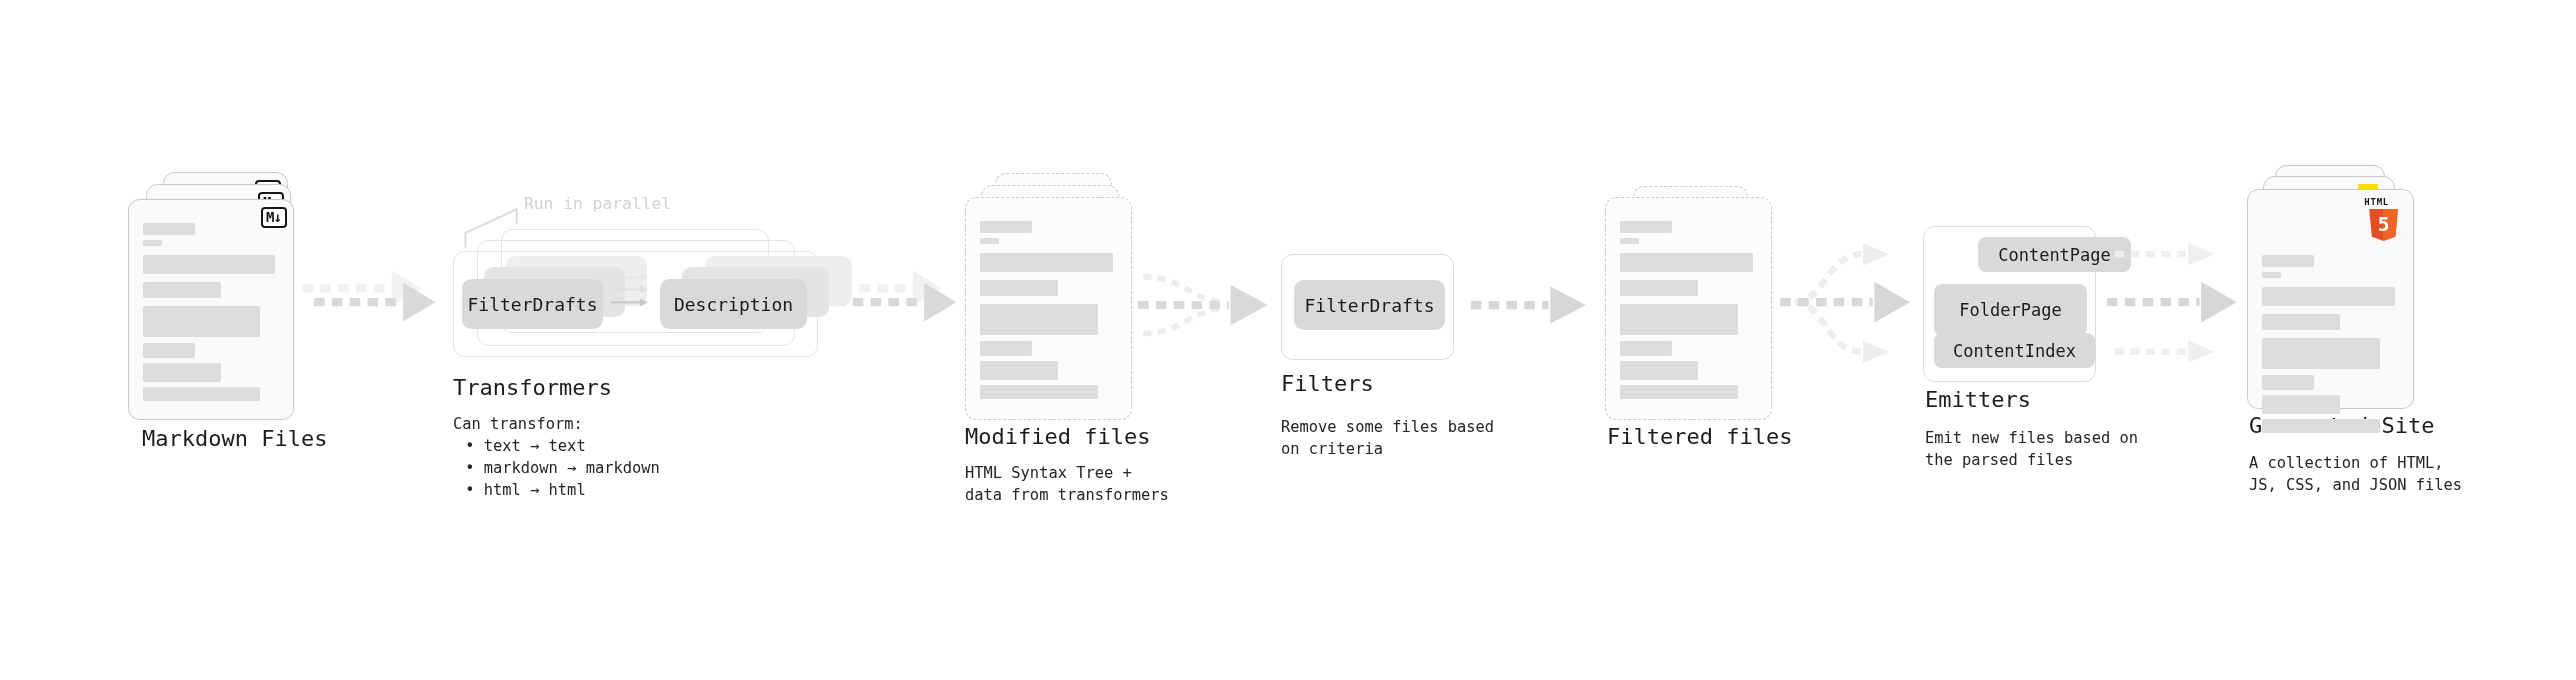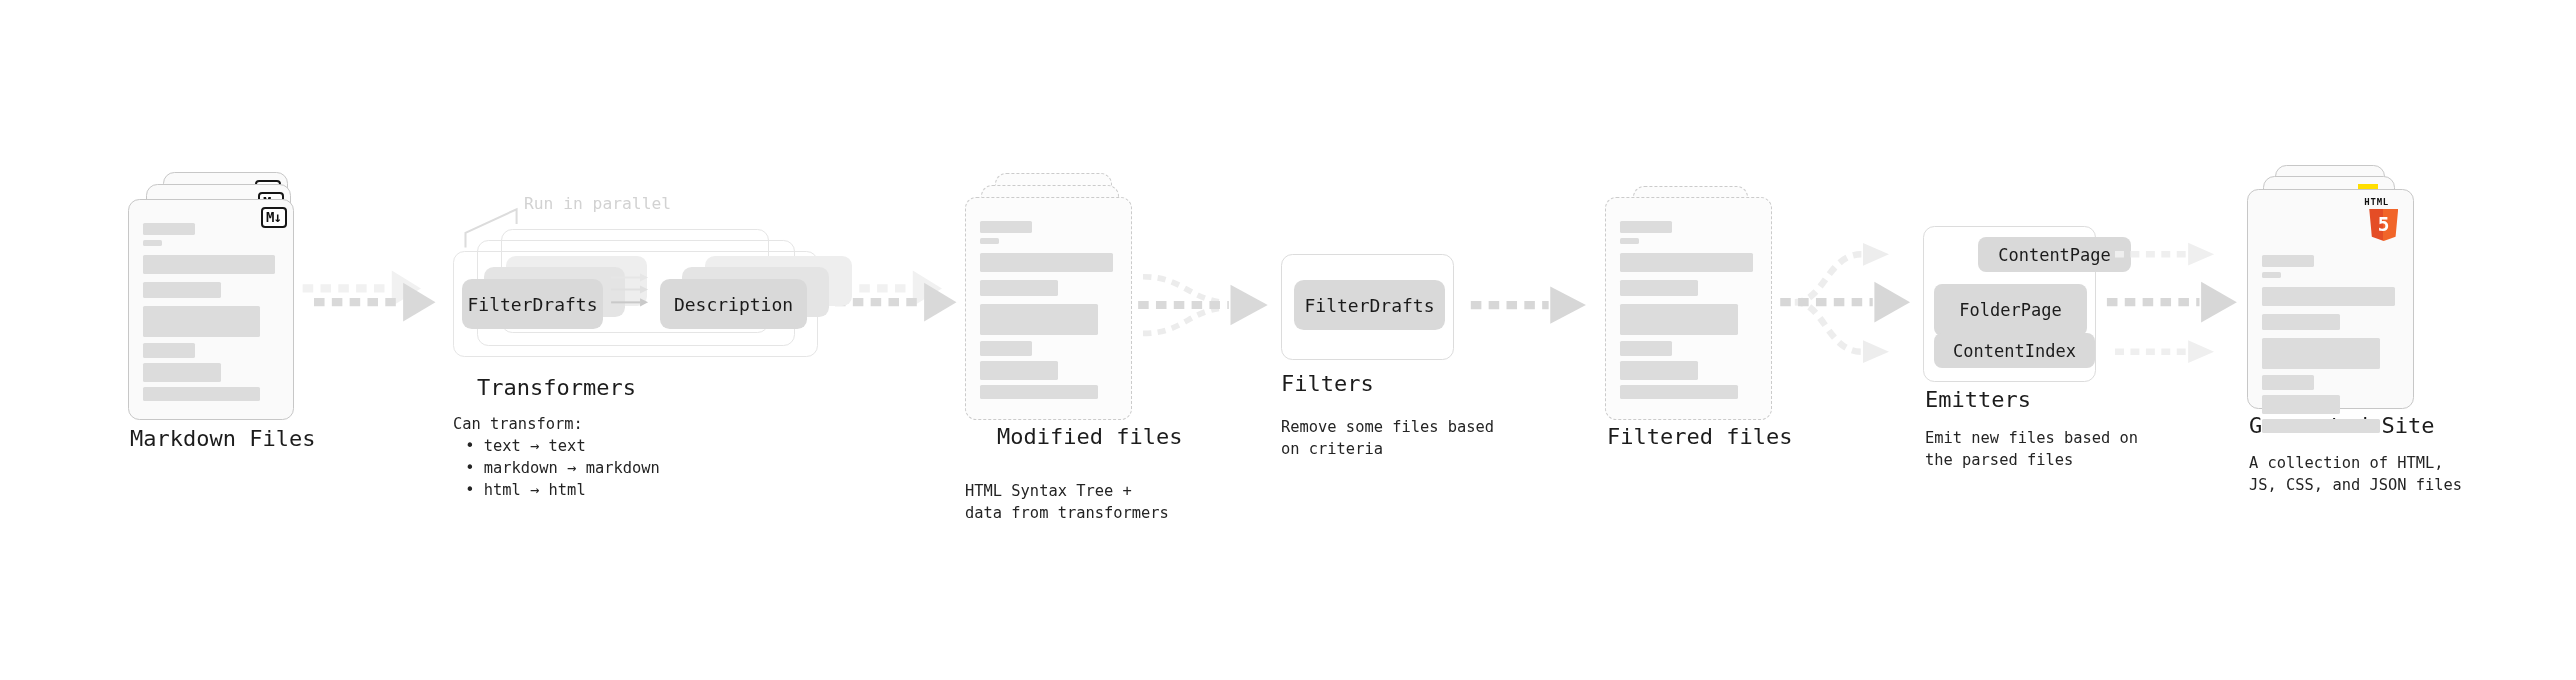--- a/index.html
+++ b/index.html
@@ -67,21 +67,21 @@
           <i></i>
           <i></i>
           <i></i>
           <i></i>
           <i></i>
           <i></i>
           <i></i>
           <i></i>
         </div>
     </div>
-    <div class="caption" style="left:130px;top:427px;text-align:center;">Markdown Files</div>
+    <div class="caption" style="left:142px;top:427px;text-align:center;">Markdown Files</div>
   </section>
 
   
   <svg class="arrow" style="left:301px;top:256px;" width="154" height="81" viewBox="0 0 190 100">
     <line x1="2" y1="40" x2="110" y2="40" stroke="#f1f1f1" stroke-width="10" stroke-dasharray="13 9"></line>
     <polygon points="112,18 112,62 148,40" fill="#f1f1f1"></polygon>
     <line x1="16" y1="57" x2="124" y2="57" stroke="#d9d9d9" stroke-width="10" stroke-dasharray="13 9"></line>
     <polygon points="126,33 126,81 166,57" fill="#d9d9d9"></polygon>
   </svg>
 
@@ -106,21 +106,21 @@
         <polygon points="36,3 36,13 46,8" fill="#e6e6e6"></polygon>
       <line x1="0" y1="23" x2="36" y2="23" stroke="#e0e0e0" stroke-width="2.5"></line>
         <polygon points="36,18 36,28 46,23" fill="#e0e0e0"></polygon>
       <line x1="0" y1="39" x2="36" y2="39" stroke="#c9c9c9" stroke-width="2.5"></line>
         <polygon points="36,34 36,44 46,39" fill="#c9c9c9"></polygon>
     </svg>
 
     <div class="pill z5" style="left:462px;top:279px;width:141px;height:50px;">FilterDrafts</div>
     <div class="pill z5" style="left:660px;top:279px;width:147px;height:50px;">Description</div>
 
-    <div class="caption" style="left:453px;top:376px;margin-left:24px;">Transformers</div>
+    <div class="caption" style="left:453px;top:376px;">Transformers</div>
     <div class="body-text" style="left:453px;top:413px;">
       <div>Can transform:</div>
       <div class="indent">• text → text</div>
       <div class="indent">• markdown → markdown</div>
       <div class="indent">• html → html</div>
     </div>
   </section>
 
   
   <svg class="arrow" style="left:822px;top:256px;" width="154" height="81" viewBox="0 0 190 100">
@@ -139,22 +139,22 @@
           <i></i>
           <i></i>
           <i></i>
           <i></i>
           <i></i>
           <i></i>
           <i></i>
           <i></i>
         </div>
     </div>
-    <div class="caption" style="left:965px;top:425px;margin-left:32px;">Modified files</div>
-    <div class="body-text" style="left:965px;top:480px;">
+    <div class="caption" style="left:965px;top:425px;">Modified files</div>
+    <div class="body-text" style="left:965px;top:462px;">
       <div>HTML Syntax Tree +</div>
       <div>data from transformers</div>
     </div>
   </section>
 
   
   <svg class="arrow" style="left:1138px;top:267px;" width="138" height="81" viewBox="0 0 170 100">
     <path d="M 6,12 C 55,12 62,40 108,44" fill="none" stroke="#ececec" stroke-width="7" stroke-dasharray="10 8"></path>
     <path d="M 6,82 C 55,82 62,54 108,50" fill="none" stroke="#ececec" stroke-width="7" stroke-dasharray="10 8"></path>
     <line x1="0" y1="47" x2="112" y2="47" stroke="#d9d9d9" stroke-width="10" stroke-dasharray="13 9"></line>

